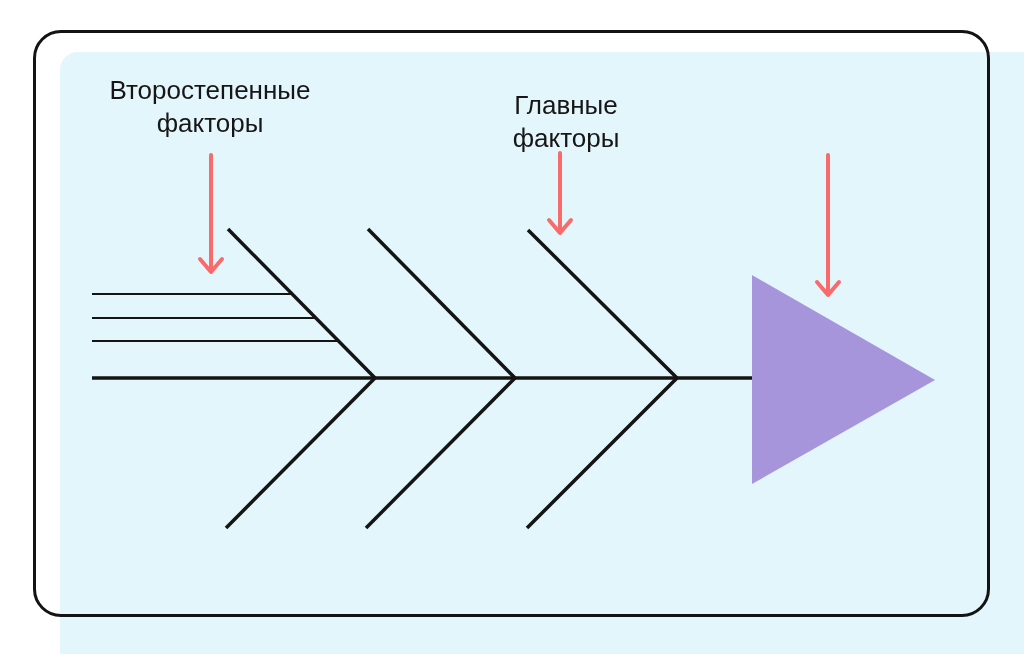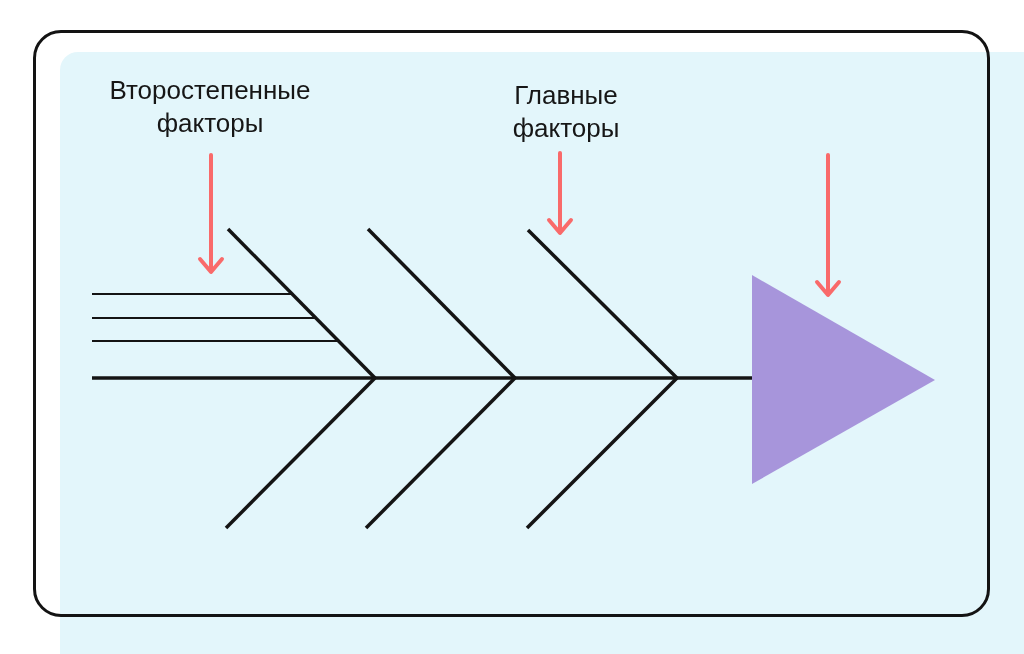--- a/index.html
+++ b/index.html
@@ -38,21 +38,21 @@
   .diagram-label {
     position: absolute;
     z-index: 5;
     font-size: 26px;
     line-height: 33px;
     color: #161616;
     text-align: center;
     white-space: pre-line;
   }
   .label-secondary { left: 60px;  top: 74px; width: 300px; }
-  .label-main      { left: 466px; top: 79px; width: 200px; }
+  .label-main      { left: 466px; top: 89px; width: 200px; }
   .label-problem   { left: 738px; top: 93px; width: 200px; }
 </style>
 </head>
 <body>
 
 <div class="stage">
 
   <div class="blue-panel" style="background: rgb(227, 246, 251);"></div>
 
   <div class="card-border" style="border-color: rgb(19, 19, 19);"></div>

